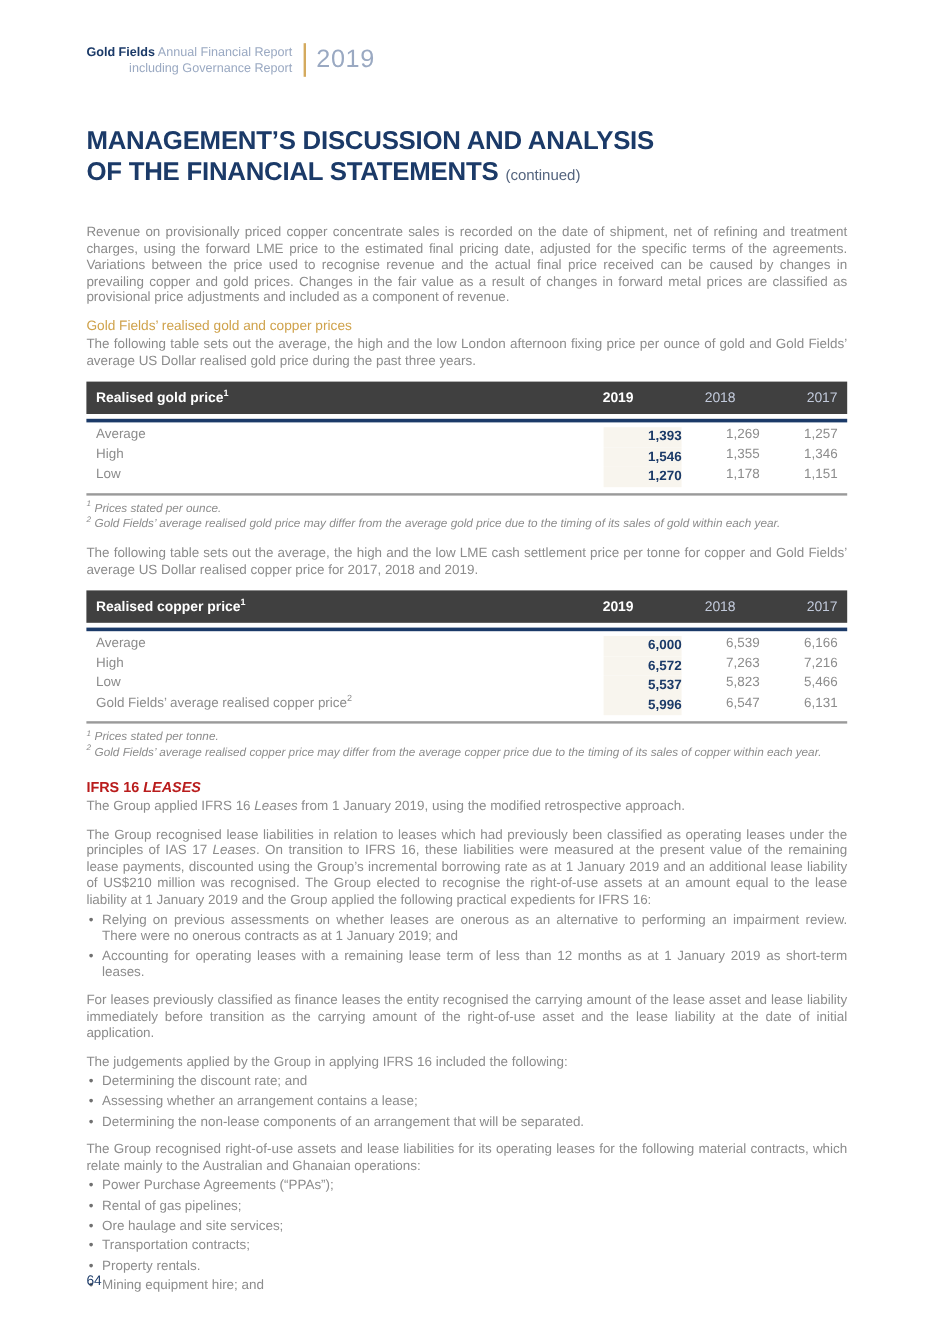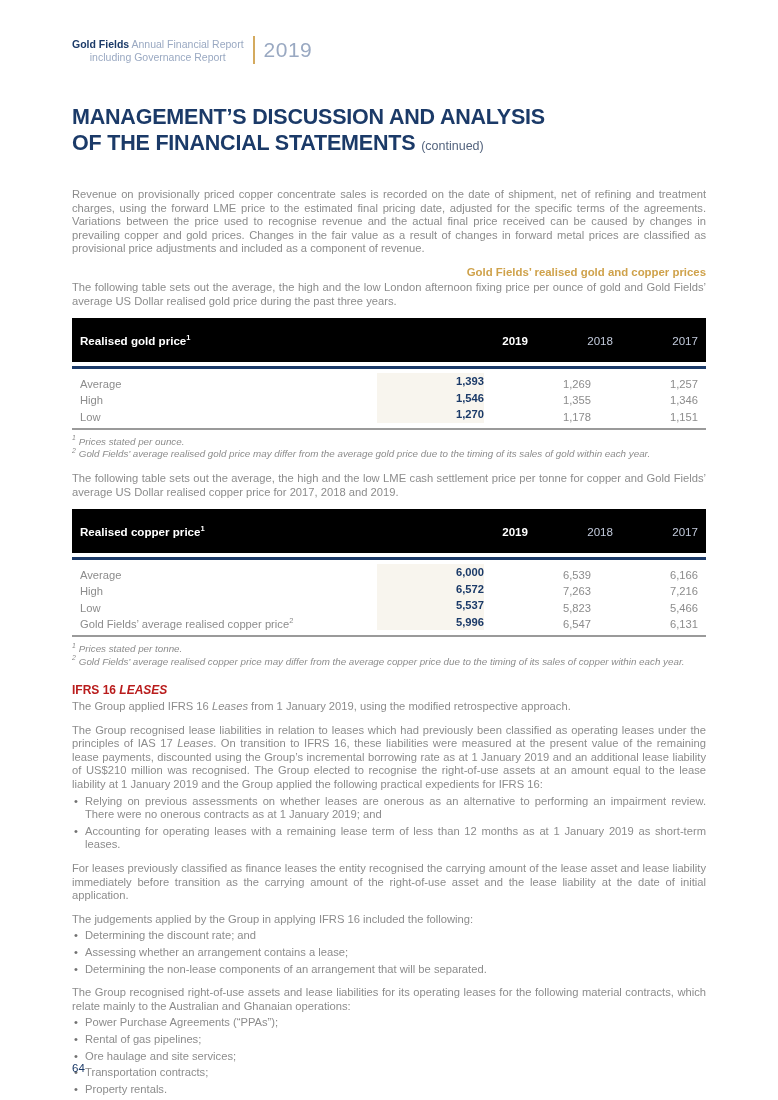--- a/index.html
+++ b/index.html
@@ -9,47 +9,47 @@
     position: relative;
     width: 778px;
     height: 1100px;
     background: #ffffff;
     overflow: hidden;
   }
   .content { padding: 36px 72px 0 72px; }
 
   
   .brand-header { display: flex; align-items: stretch; }
-  .brand-lines { text-align: center; font-size: 10.5px; line-height: 13px; color: #9aa9c2; padding-top: 2px; }
+  .brand-lines { text-align: right; font-size: 10.5px; line-height: 13px; color: #9aa9c2; padding-top: 2px; }
   .brand-lines .bold { font-weight: bold; color: #1b3a68; }
   .brand-divider { width: 2px; background: #d4aa5e; margin: 0 9px; }
   .brand-year { font-size: 21px; color: #9aa9c2; line-height: 28px; letter-spacing: 0.5px; }
 
   
   .doc-title { margin-top: 40px; color: #1b3a68; font-weight: bold; font-size: 21.5px; line-height: 26px; letter-spacing: -0.2px; }
   .doc-title .continued { font-size: 12.5px; font-weight: normal; color: #54647e; letter-spacing: 0; }
 
   
   .body-text { color: #8c8c8c; font-size: 11.2px; line-height: 13.6px; text-align: justify; }
   .para { margin-top: 10px; }
   .first-para { margin-top: 29px; }
 
-  .gold-heading { margin-top: 9px; color: #cfa24b; font-weight: bold; font-size: 11.4px; line-height: 14px; text-align: right; }
+  .gold-heading { margin-top: 9px; color: #cfa24b; font-weight: normal; font-size: 11.4px; line-height: 14px; }
 
   
   .price-table { margin-top: 10px; }
-  .t-header { background: #000000; height: 44px; display: flex; align-items: center; padding: 0 8px; }
+  .t-header { background: #404040; height: 27px; display: flex; align-items: center; padding: 0 8px; }
   .t-title { flex: 1; color: #ffffff; font-weight: bold; font-size: 11.6px; }
   .t-col { width: 85px; text-align: right; font-size: 11.6px; color: #c2cadb; }
   .t-col.cur { color: #ffffff; font-weight: bold; }
   .t-rule { margin-top: 4px; border-top: 3px solid #1b3a68; }
   .t-body { border-bottom: 2px solid #9a9a9a; padding: 4px 0 5px 0; }
-  .t-row { display: flex; align-items: flex-end; height: 16.5px; padding: 0 8px; }
+  .t-row { display: flex; align-items: flex-start; height: 16.5px; padding: 0 8px; }
   .t-label { flex: 1; color: #8c8c8c; font-size: 11.2px; }
-  .t-val { width: 107px; text-align: right; font-size: 11.2px; color: #8c8c8c; }
+  .t-val { width: 65px; text-align: right; font-size: 11.2px; color: #8c8c8c; }
   .t-row .t-val.cur { background: #f8f5ee; color: #1b3a68; font-weight: bold; height: 16.5px; line-height: 16.5px; }
   sup { font-size: 7.5px; vertical-align: super; line-height: 0; }
 
   .footnotes { margin-top: 6px; }
   .footnote { font-size: 9.8px; font-style: italic; color: #8c8c8c; line-height: 12.3px; padding-left: 10px; text-indent: -10px; }
   .footnote sup { font-size: 6.8px; margin-right: 3px; }
 
   
   .ifrs-heading { margin-top: 15px; color: #b91c1c; font-weight: bold; font-size: 12px; line-height: 15px; }
   .ifrs-heading .it { font-style: italic; }

